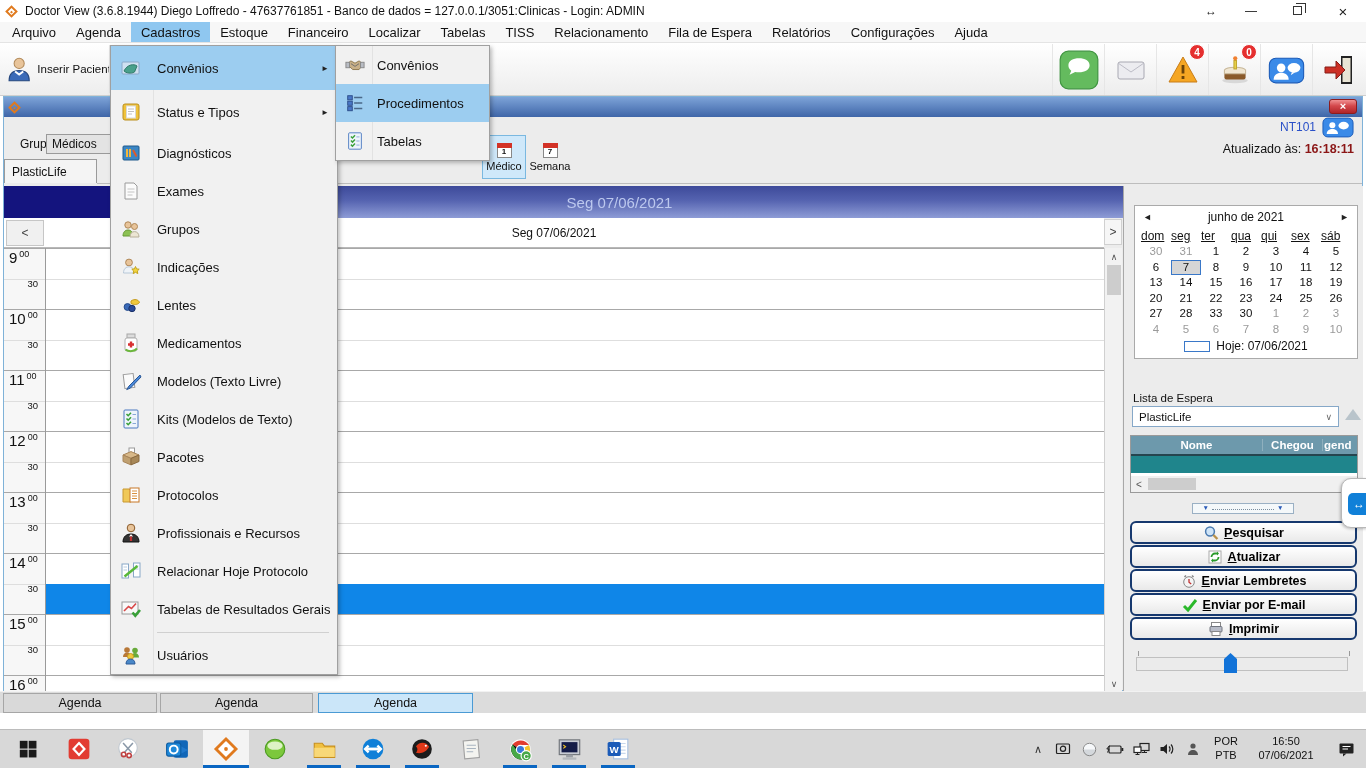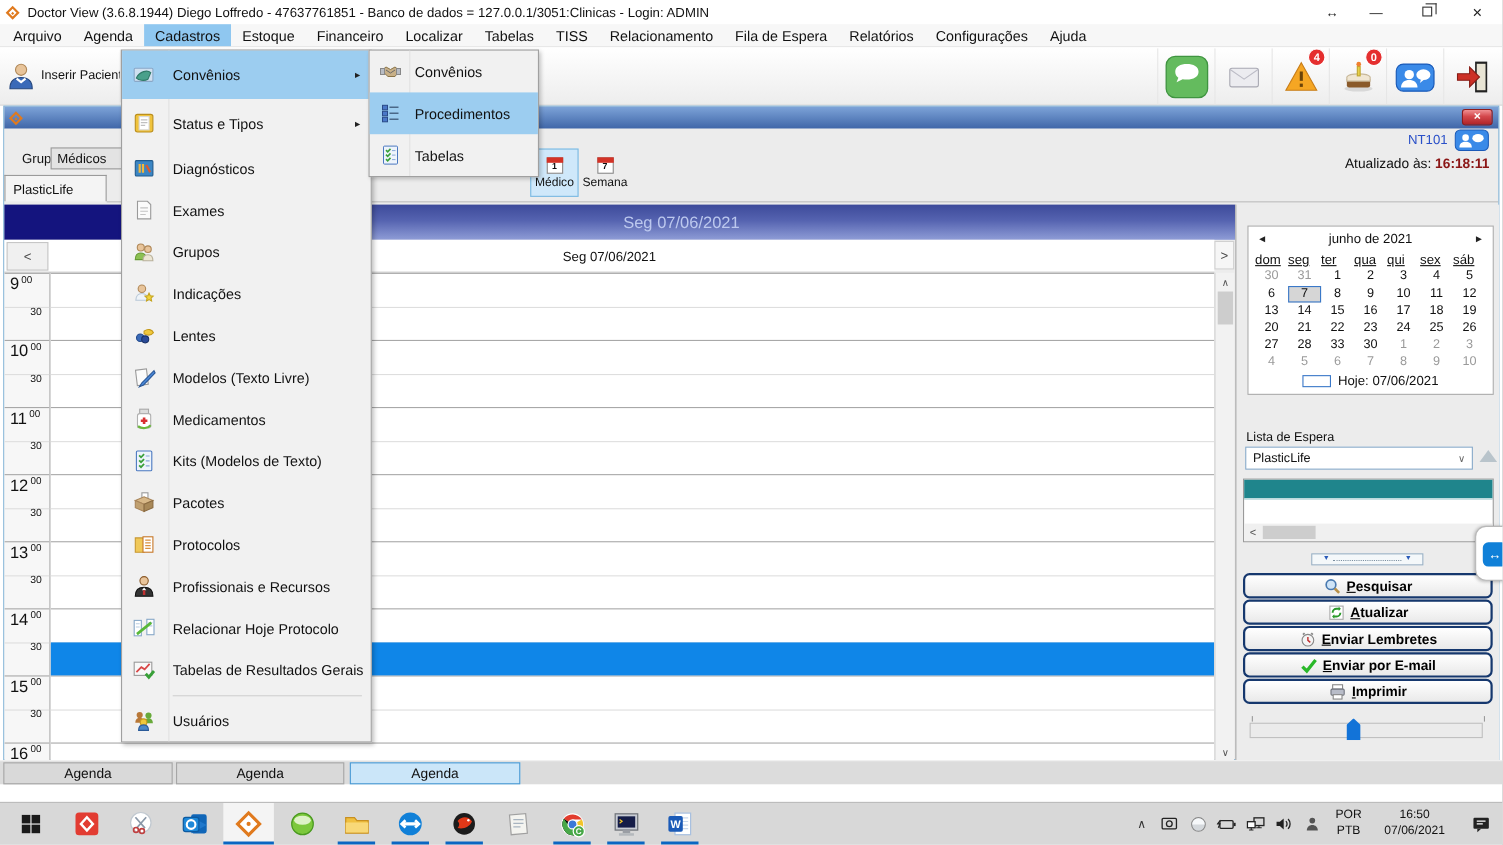--- a/index.html
+++ b/index.html
@@ -399,20 +399,25 @@
       </div>
 
       <span class="wl-label">Lista de Espera</span>
       <div class="wl-select">
         <span>PlasticLife</span>
         <span class="chev">∨</span>
       </div>
       <div class="panel-up"></div>
 
       <div class="wl-table">
+        <div class="wl-head">
+          <span class="wl-col-nome">Nome</span>
+          <span class="wl-col-chegou">Chegou</span>
+          <span class="wl-col-agend">gend</span>
+        </div>
         <div class="wl-row"></div>
         <div class="wl-hscroll">
           <span class="hs-arrow">&lt;</span>
           <span class="hs-thumb"></span>
           <span class="hs-arrow hs-next">&gt;</span>
         </div>
       </div>
 
       <div class="splitter">
         <span class="arr">▼</span>
@@ -523,33 +528,33 @@
     <div class="menu-item">
       <svg class="mi-icon" viewBox="0 0 22 22">
           <path d="M11 7c3.5-2.5 7.5-1.5 8.5 1.5-2 2.5-5.5 2.5-8.5 1z" fill="#f0c83c" stroke="#c49a1e"></path>
           <circle cx="7.5" cy="13" r="3.4" fill="#3a6ab8" stroke="#234a8c"></circle>
           <circle cx="12" cy="14.5" r="3.2" fill="#2a4a98" stroke="#1a3268"></circle>
         </svg>
       <span>Lentes</span>
     </div>
     <div class="menu-item">
       <svg class="mi-icon" viewBox="0 0 22 22">
-          <path d="M4 4h10v14H4z" fill="#fbfbfb" stroke="#9a9a9a" transform="rotate(-7 9 11)"></path>
-          <path d="M20 5L9 16l-2.3 3.6L10.5 18 21 7z" fill="#4a88d8" stroke="#2a5898"></path>
-        </svg>
-      <span>Modelos (Texto Livre)</span>
-    </div>
-    <div class="menu-item">
-      <svg class="mi-icon" viewBox="0 0 22 22">
           <rect x="7" y="2" width="8" height="4" fill="#dcdcdc" stroke="#a8a8a8"></rect>
           <rect x="5" y="6" width="12" height="13" rx="2" fill="#fff" stroke="#b0b0b0"></rect>
           <path d="M11 9.5v6M8 12.5h6" stroke="#d83030" stroke-width="2.4"></path>
           <path d="M5.5 17.5c4 2.8 9 1.8 11.5-1" stroke="#6cb83c" stroke-width="2" fill="none"></path>
         </svg>
       <span>Medicamentos</span>
+    </div>
+    <div class="menu-item">
+      <svg class="mi-icon" viewBox="0 0 22 22">
+          <path d="M4 4h10v14H4z" fill="#fbfbfb" stroke="#9a9a9a" transform="rotate(-7 9 11)"></path>
+          <path d="M20 5L9 16l-2.3 3.6L10.5 18 21 7z" fill="#4a88d8" stroke="#2a5898"></path>
+        </svg>
+      <span>Modelos (Texto Livre)</span>
     </div>
     <div class="menu-item">
       <svg class="mi-icon" viewBox="0 0 22 22">
           <rect x="4" y="2" width="14" height="18" rx="1" fill="#eef4fb" stroke="#4a78c0"></rect>
           <path d="M6.5 6l1.7 1.7L11 4.8M6.5 10.5l1.7 1.7L11 9.3M6.5 15l1.7 1.7L11 13.8" stroke="#3aa03a" stroke-width="1.6" fill="none"></path>
           <path d="M12.5 6.5h3.5M12.5 11h3.5M12.5 15.5h3.5" stroke="#88a8d8"></path>
         </svg>
       <span>Kits (Modelos de Texto)</span>
     </div>
     <div class="menu-item">

